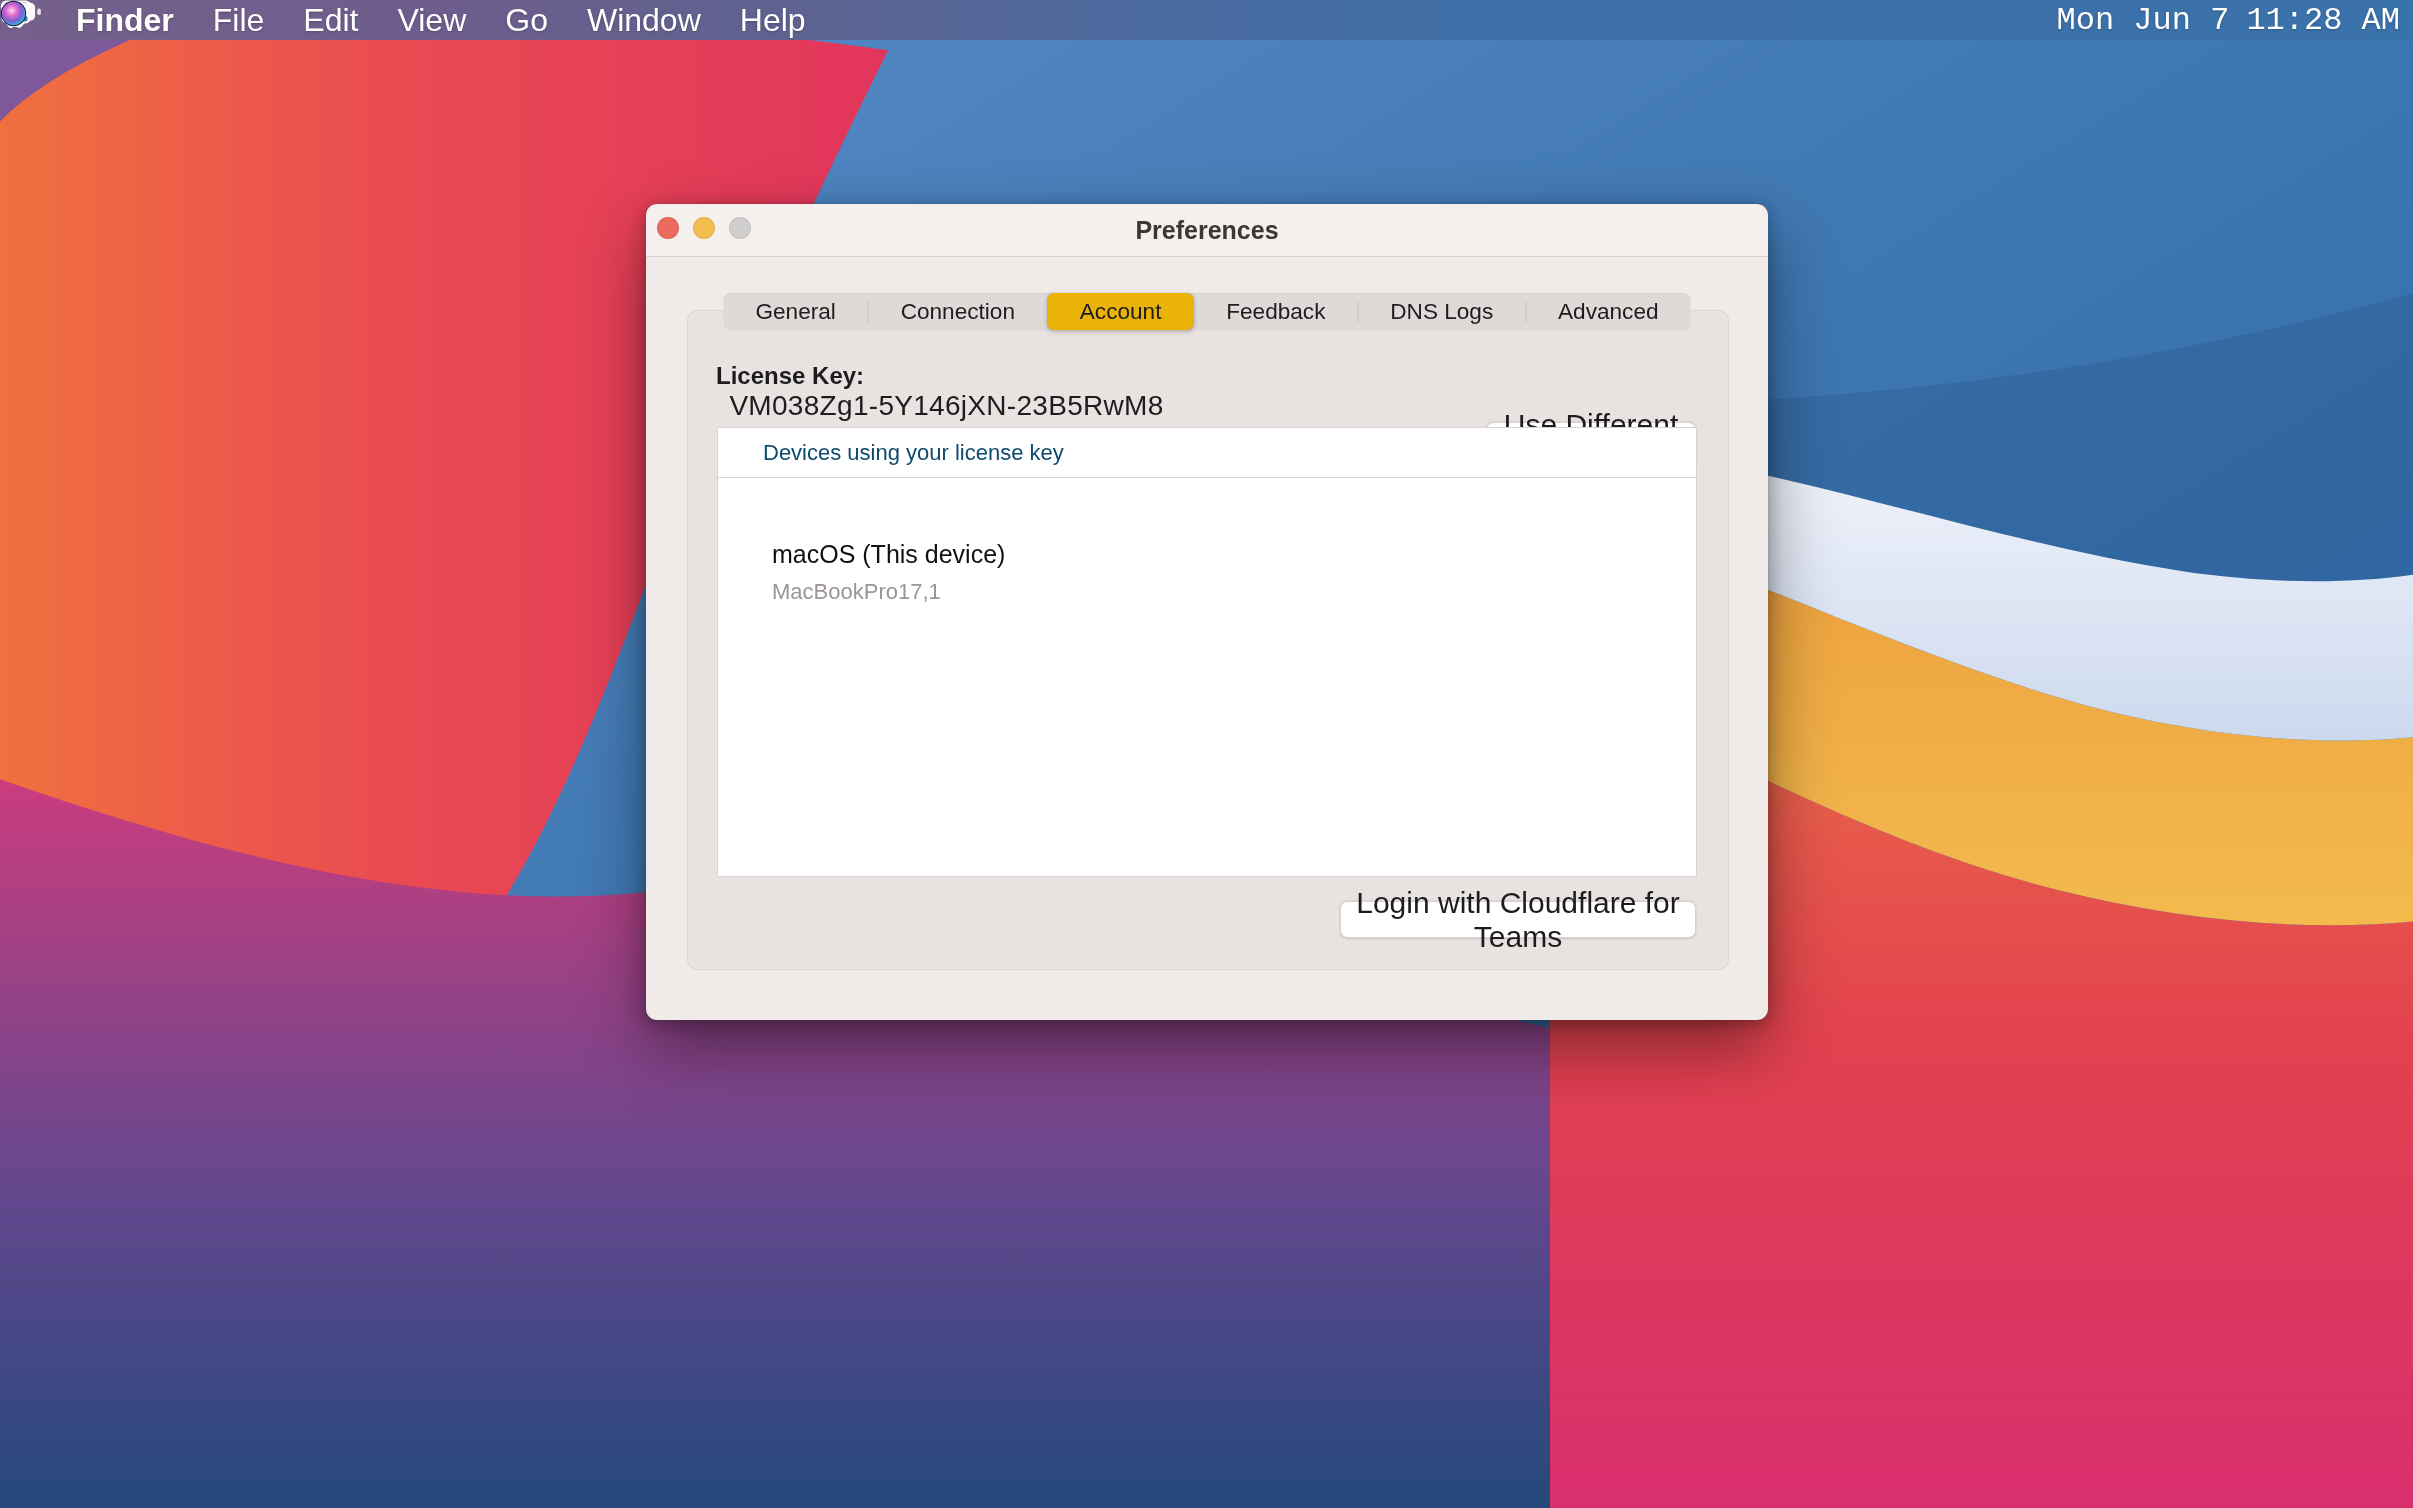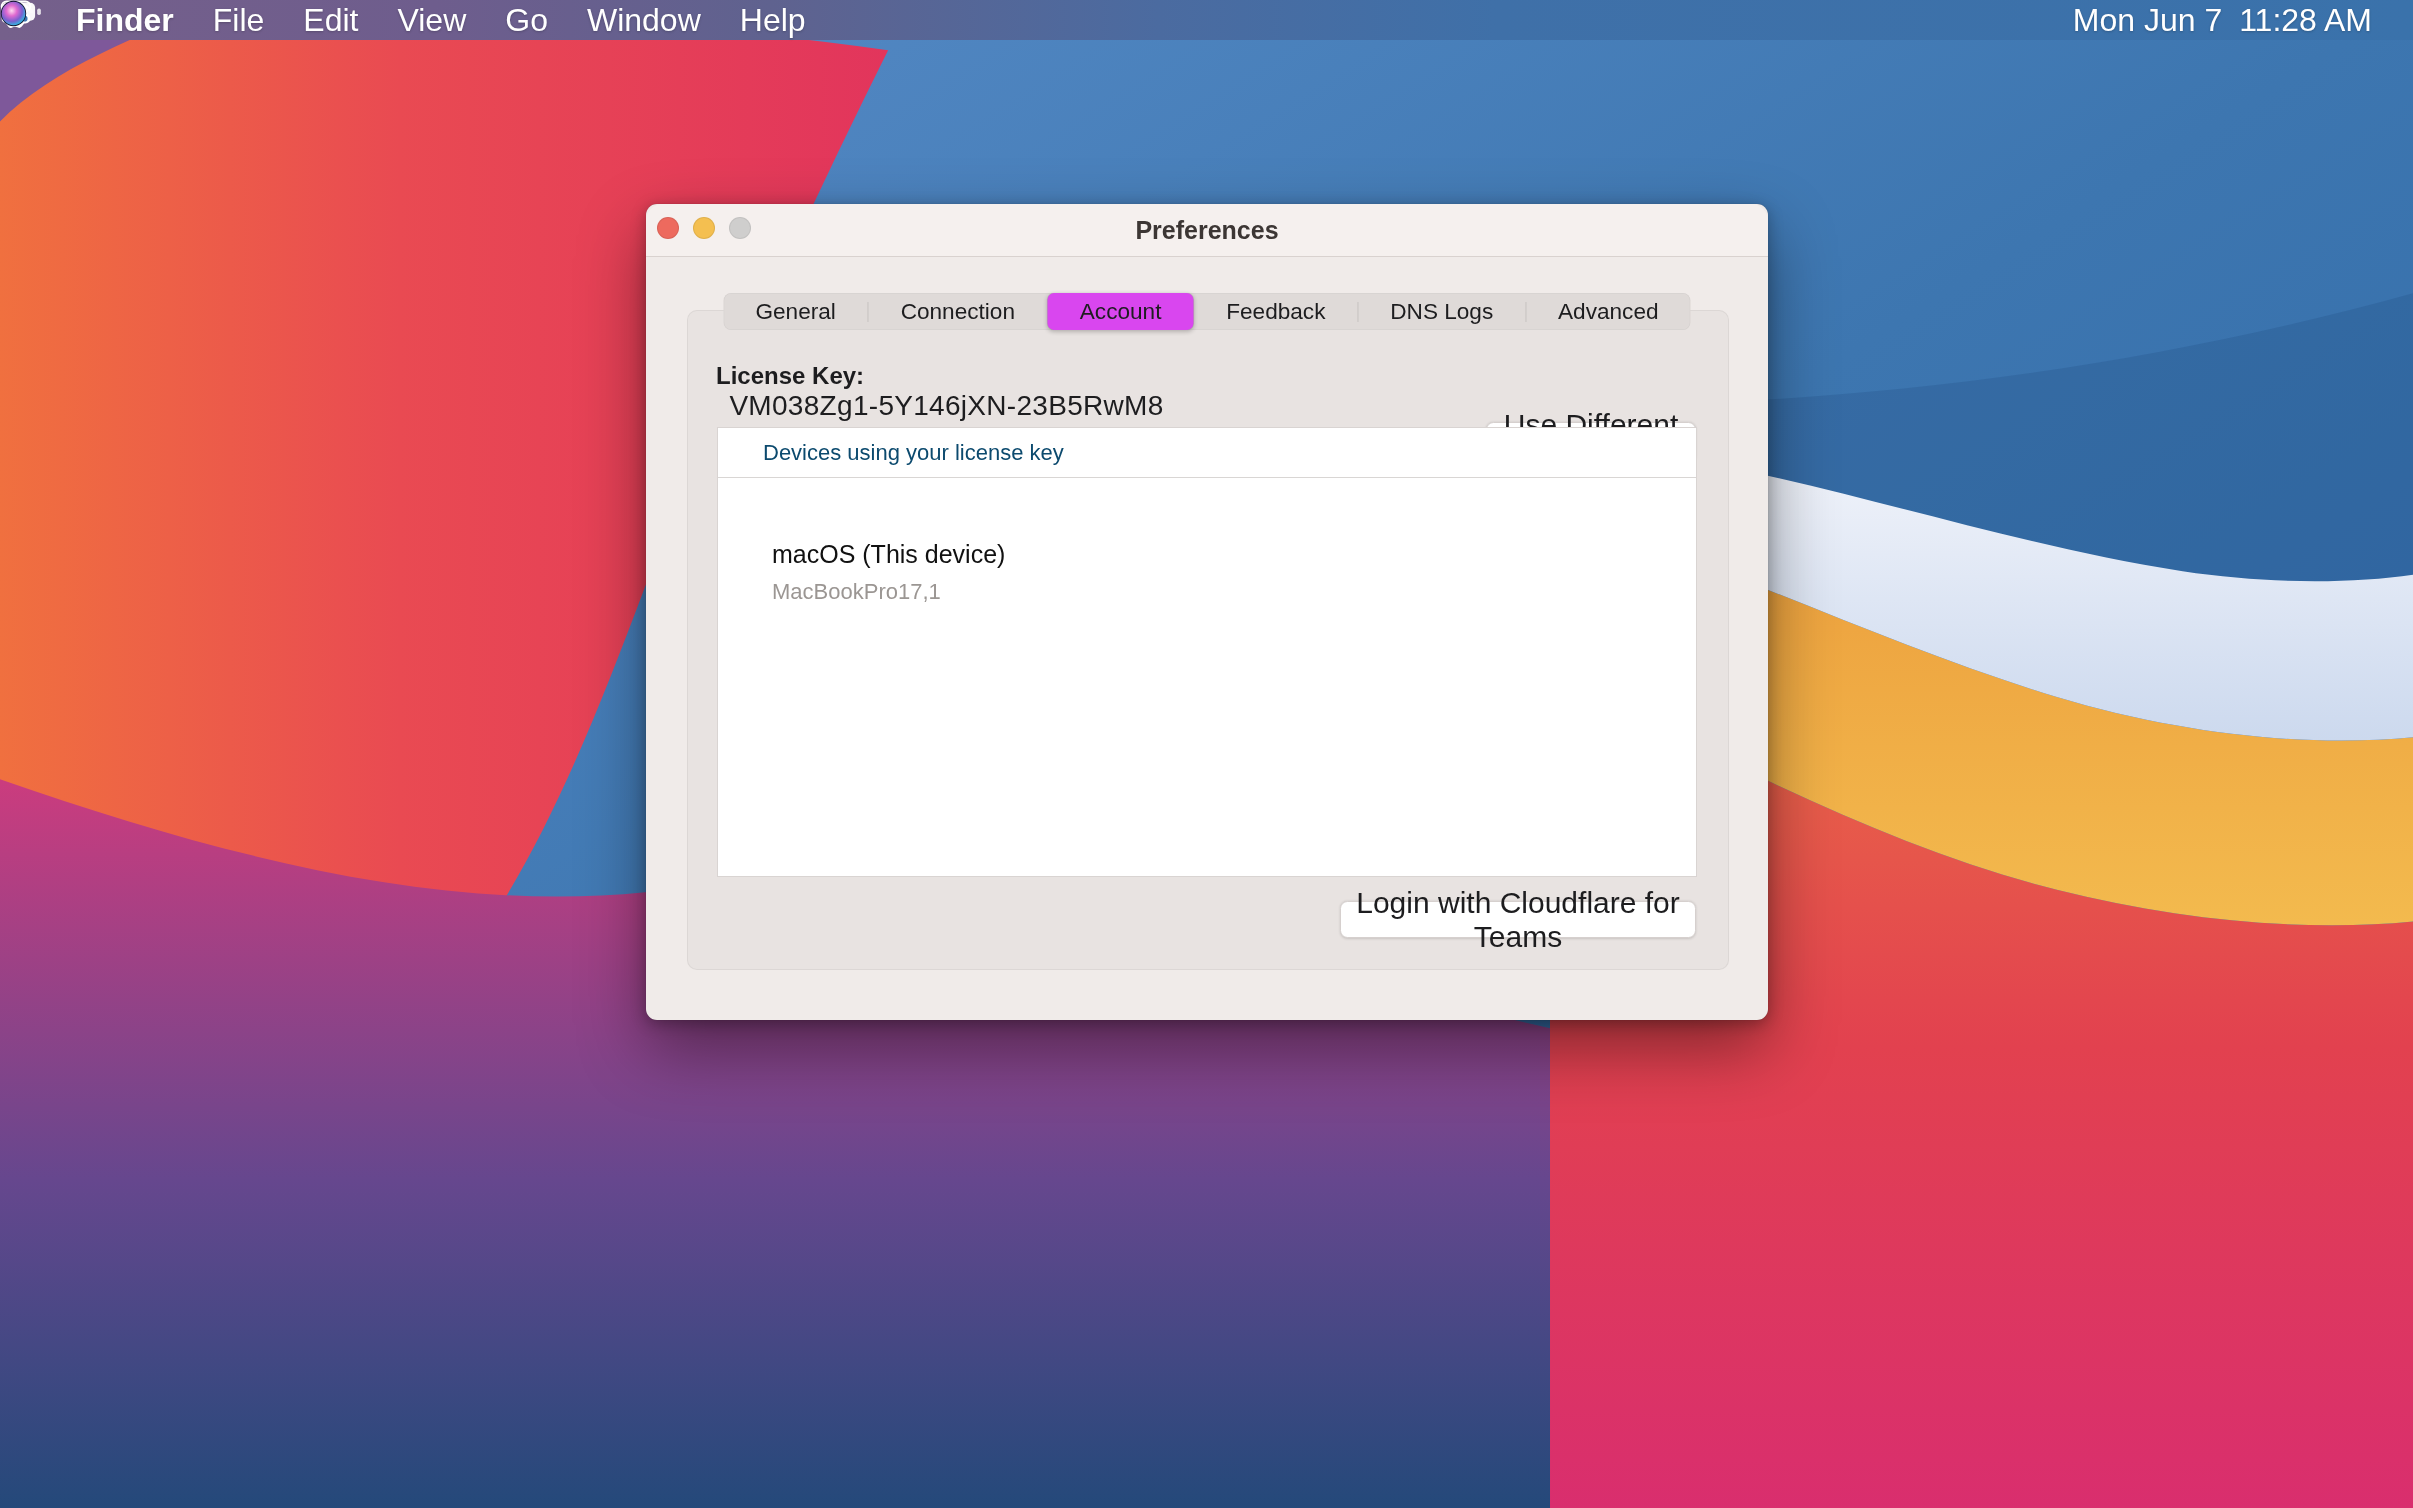--- a/index.html
+++ b/index.html
@@ -6,21 +6,21 @@
     font-family:"Liberation Sans", sans-serif;-webkit-font-smoothing:antialiased;}
   .desktop{position:absolute;inset:0;width:2413px;height:1508px;}
   .desktop svg{position:absolute;inset:0;}
 
   
   .menubar{position:absolute;left:0;top:0;width:2413px;height:40px;
     background:linear-gradient(90deg,#75608b 0%,#6e5d8d 18%,#5f628f 32%,#4b6ba0 48%,#3f70a8 62%,#3a72ab 100%);
     display:flex;align-items:center;color:#fff;font-size:32px;
     text-shadow:0 0.8px 2.5px rgba(0,0,0,.22);}
   .menubar-left{display:flex;align-items:center;gap:39px;padding-left:37px;}
-  .menubar-right{margin-left:auto;display:flex;align-items:flex-start;gap:31px;padding-right:41px;}
+  .menubar-right{margin-left:auto;display:flex;align-items:flex-start;gap:31px;padding-right:13px;font-family:Liberation Mono, monospace;}
   .menu-item{cursor:default;white-space:nowrap;}
   .app-name{font-weight:700;}
   .mb-icon{display:flex;align-items:center;justify-content:center;}
   .mb-icon svg{display:block;}
   .clock{display:flex;gap:17px;font-weight:500;white-space:nowrap;}
 
   
   .window{position:absolute;left:646px;top:204px;width:1122px;height:816px;
     border-radius:11px;background:#f0ebe9;
     box-shadow:0 28.5px 67px rgba(0,0,0,.42),0 3.4px 15px rgba(0,0,0,.28),0 0 0.8px rgba(0,0,0,.35);}
@@ -36,21 +36,21 @@
 
   .content-box{position:absolute;left:41px;top:106px;width:1040px;height:658px;
     background:#e8e3e1;border:0.8px solid rgba(0,0,0,.05);border-radius:10px;}
 
   
   .tabbar{position:absolute;left:50%;transform:translateX(-50%);top:89px;height:37px;
     background:#dfdad8;border-radius:7.5px;display:flex;align-items:center;
     box-shadow:inset 0 0 0 0.8px rgba(0,0,0,.04);}
   .tab{font-size:22.6px;color:#1d1d1f;padding:0 32px;height:37px;display:flex;align-items:center;
     white-space:nowrap;border-radius:6.7px;cursor:default;}
-  .tab.selected{background:#d946ef;box-shadow:0 1.7px 4.2px rgba(0,0,0,.22),0 0 0.8px rgba(0,0,0,.12);}
+  .tab.selected{background:#eab308;box-shadow:0 1.7px 4.2px rgba(0,0,0,.22),0 0 0.8px rgba(0,0,0,.12);}
   .tab-sep{width:0.8px;height:20px;background:#c7c2c0;}
   .tab-sep.hidden{background:transparent;}
 
   
   .license-row{position:absolute;left:70px;top:158px;width:980px;height:40px;
     display:flex;align-items:flex-start;flex-direction:column;}
   .license-label{font-size:24px;font-weight:700;color:#1d1d1f;}
   .license-value{font-size:28px;color:#1d1d1f;margin-left:13.4px;letter-spacing:0.3px;}
   .push-btn{background:#ffffff;border:0.8px solid #d6d0ce;border-radius:7.5px;
     font-size:30px;color:#1d1d1f;font-family:Liberation Sans, sans-serif;

